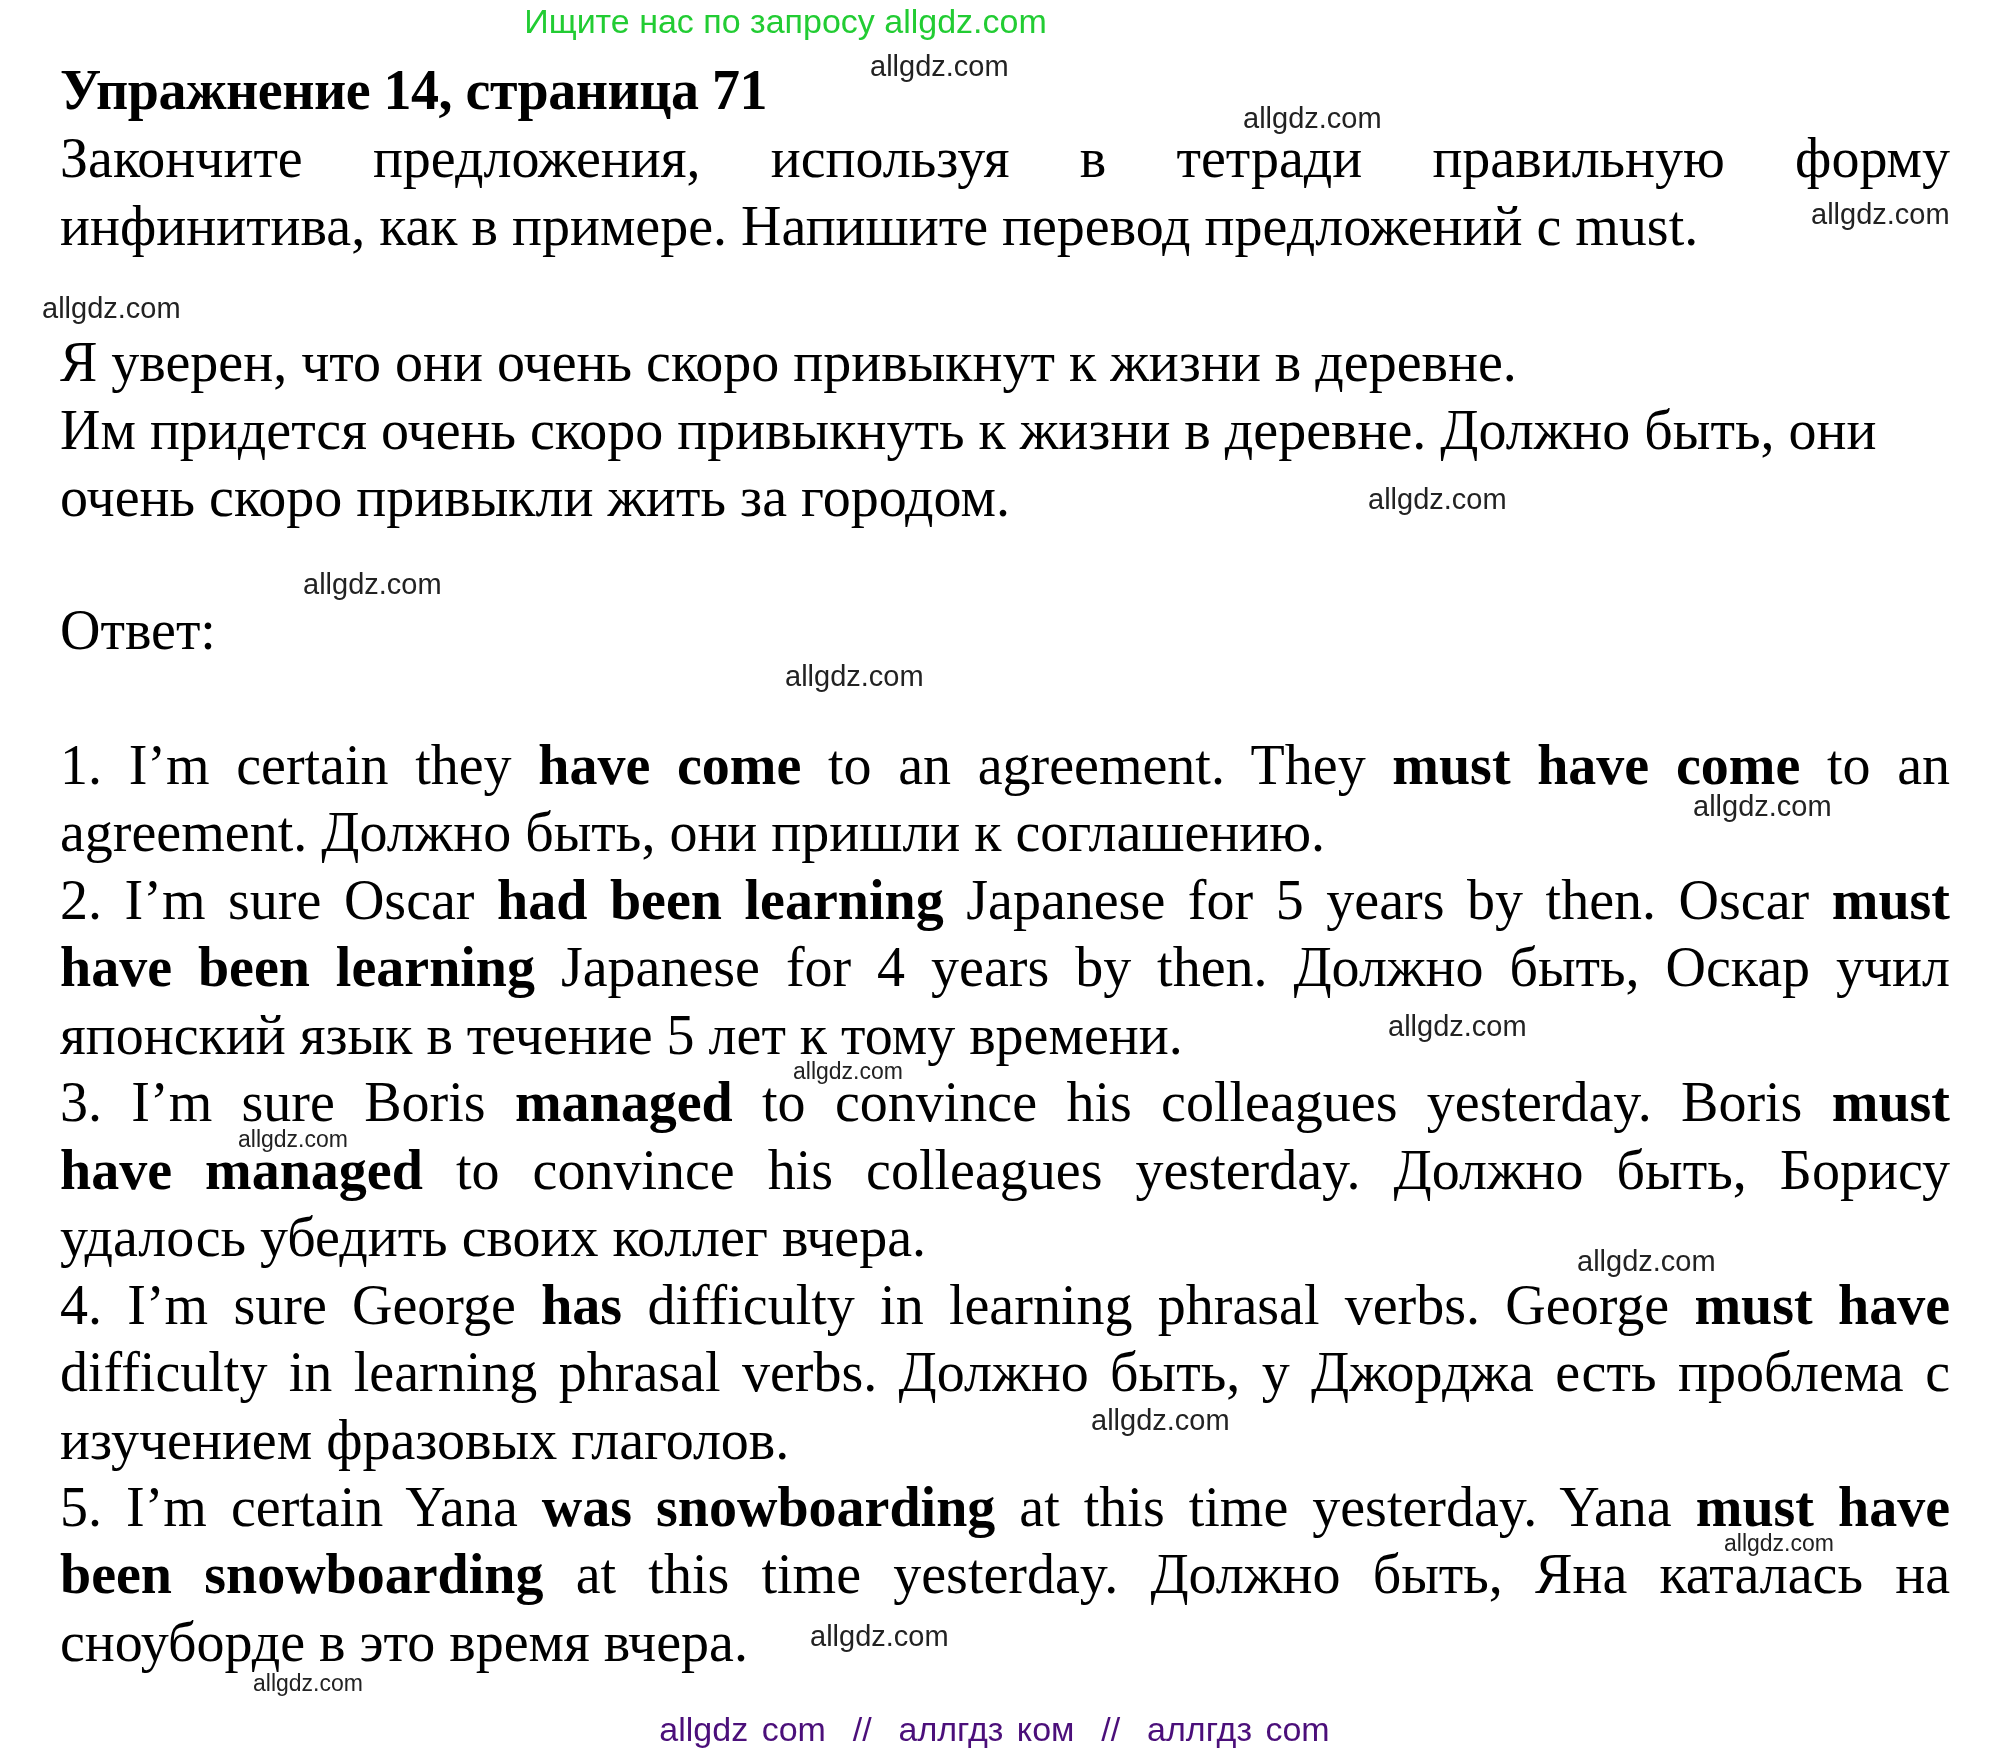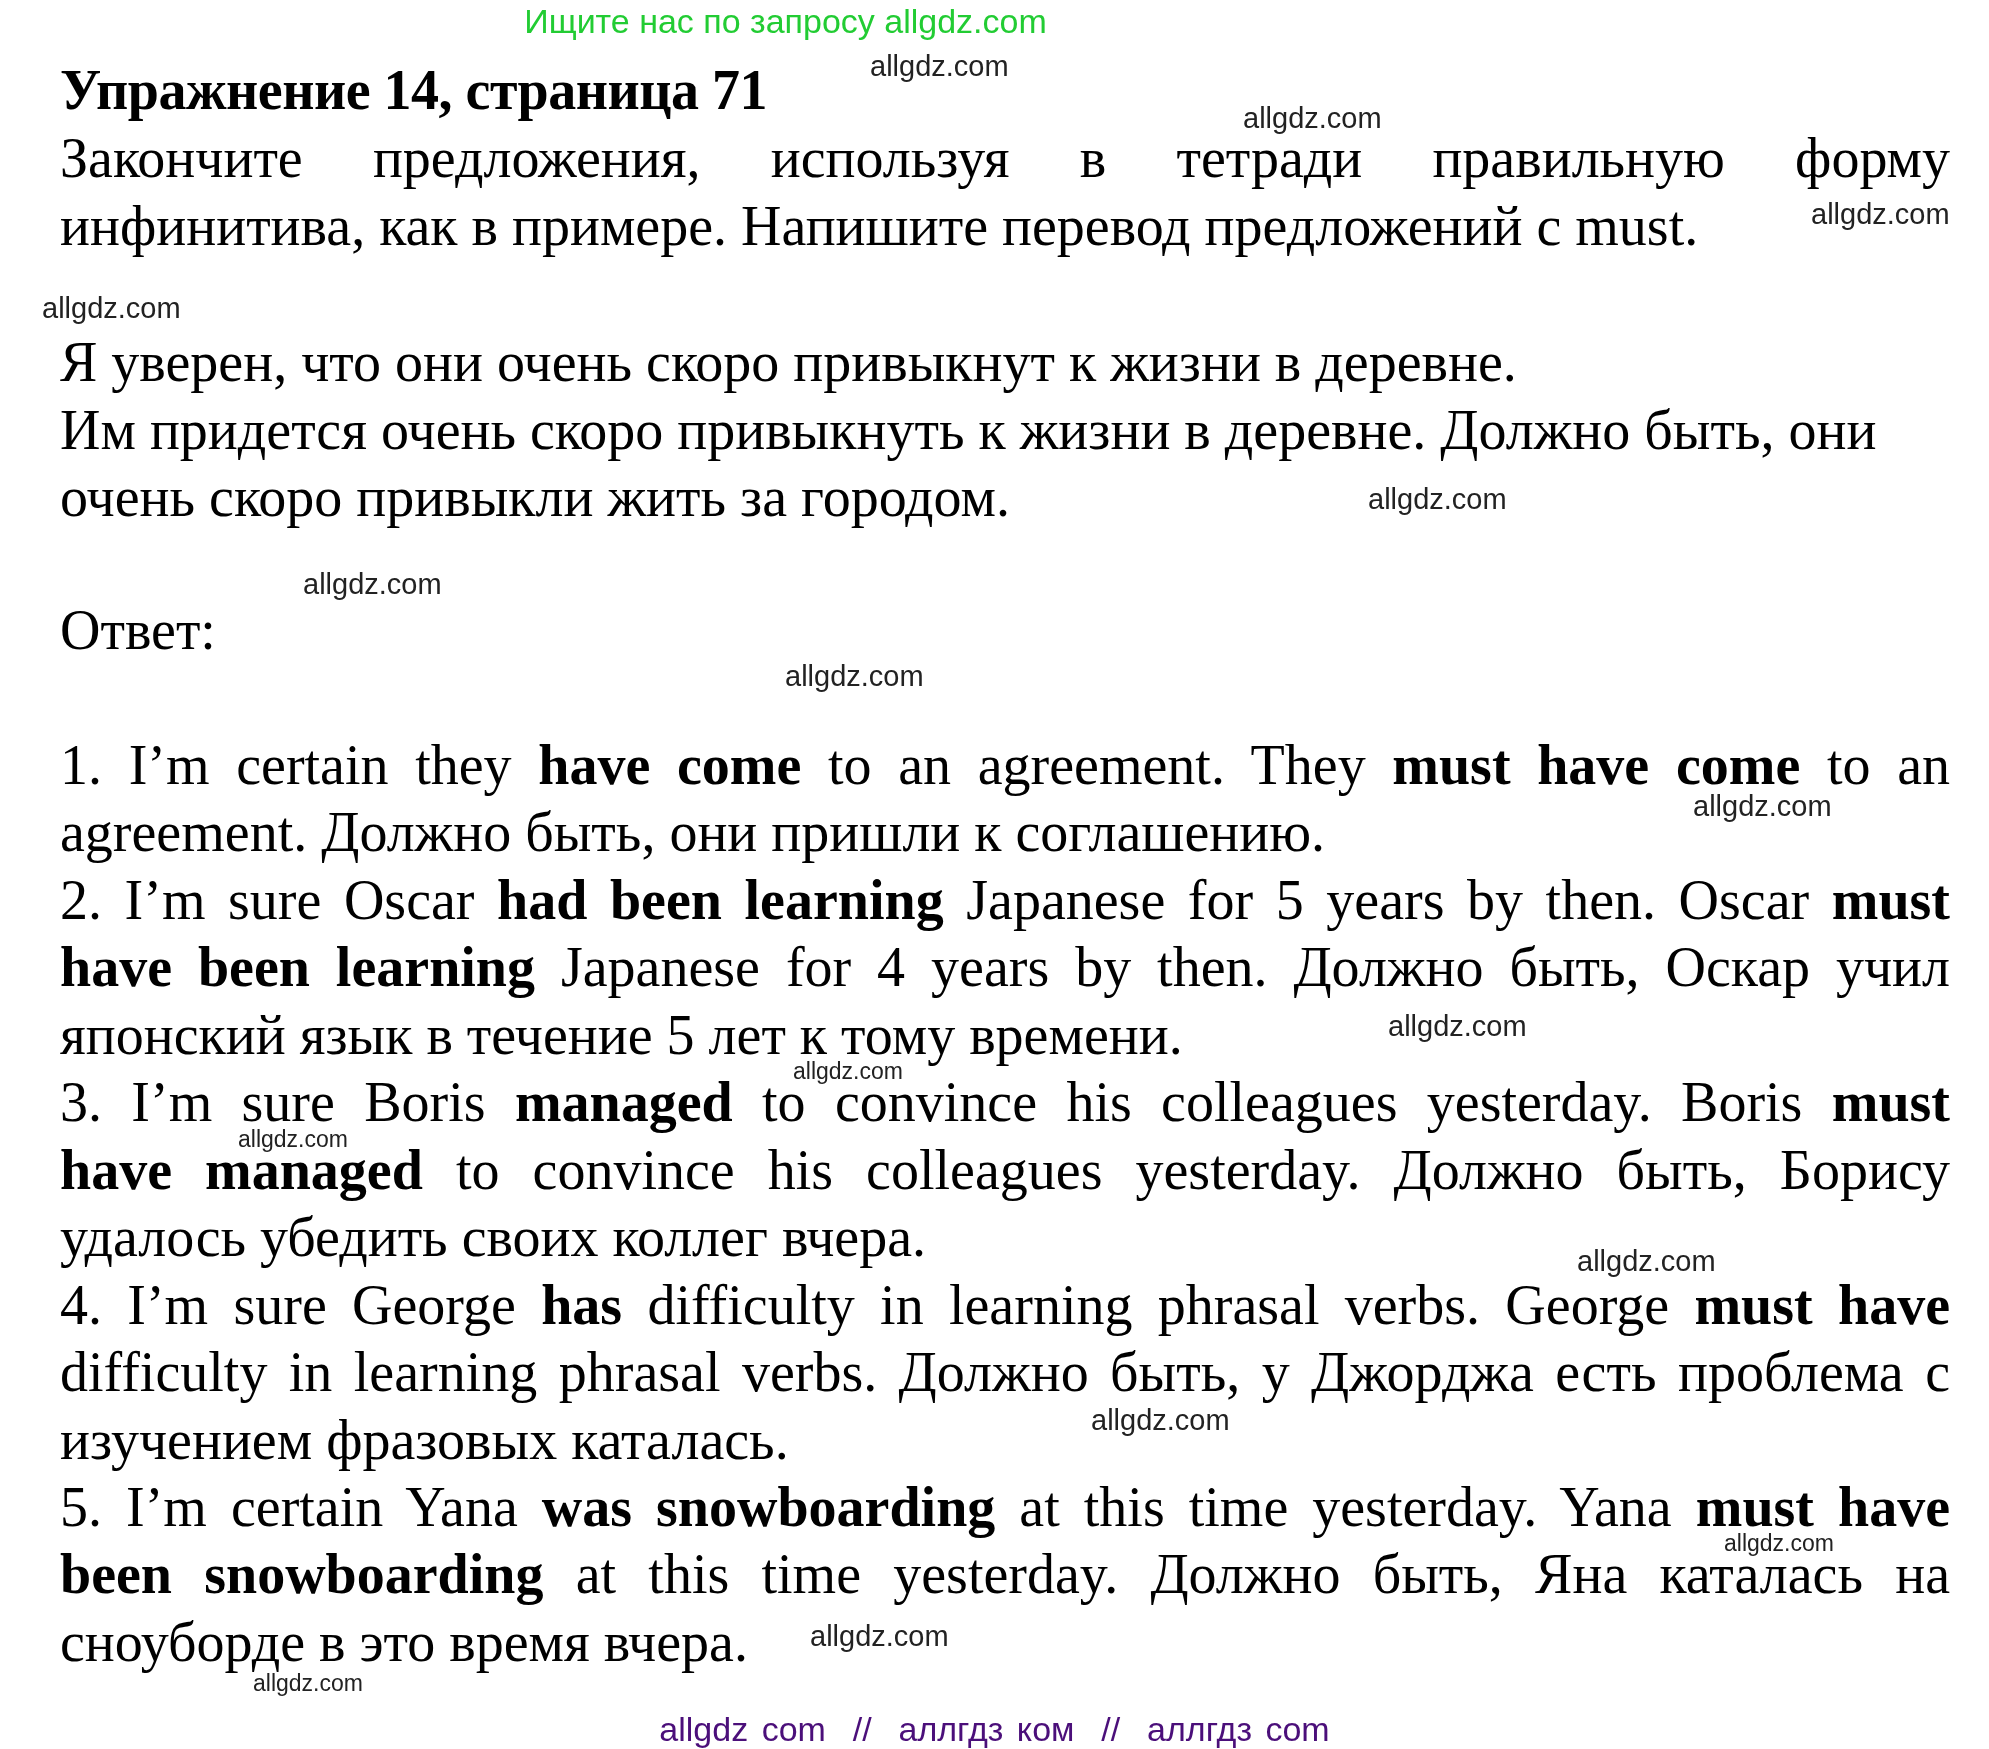--- a/index.html
+++ b/index.html
@@ -39,21 +39,21 @@
 <div class="line just" style="top:868px"><span>2. I’m sure Oscar </span><b>had been learning</b><span> Japanese for 5 years by then. Oscar </span><b>must</b></div>
 <div class="line just" style="top:935px"><b>have been learning</b><span> Japanese for 4 years by then. Должно быть, Оскар учил</span></div>
 <div class="line" style="top:1003px">японский язык в течение 5 лет к тому времени.</div>
 
 <div class="line just" style="top:1070px"><span>3. I’m sure Boris </span><b>managed</b><span> to convince his colleagues yesterday. Boris </span><b>must</b></div>
 <div class="line just" style="top:1138px"><b>have managed</b><span> to convince his colleagues yesterday. Должно быть, Борису</span></div>
 <div class="line" style="top:1205px">удалось убедить своих коллег вчера.</div>
 
 <div class="line just" style="top:1273px"><span>4. I’m sure George </span><b>has</b><span> difficulty in learning phrasal verbs. George </span><b>must have</b></div>
 <div class="line just" style="top:1340px">difficulty in learning phrasal verbs. Должно быть, у Джорджа есть проблема с</div>
-<div class="line" style="top:1408px">изучением фразовых каталась.</div>
+<div class="line" style="top:1408px">изучением фразовых глаголов.</div>
 
 <div class="line just" style="top:1475px"><span>5. I’m certain Yana </span><b>was snowboarding</b><span> at this time yesterday. Yana </span><b>must have</b></div>
 <div class="line just" style="top:1542px"><b>been snowboarding</b><span> at this time yesterday. Должно быть, Яна каталась на</span></div>
 <div class="line" style="top:1610px">сноуборде в это время вчера.</div>
 
 <div class="wm" style="left:870px;top:50px">allgdz.com</div>
 <div class="wm" style="left:1243px;top:102px">allgdz.com</div>
 <div class="wm" style="left:1811px;top:198px">allgdz.com</div>
 <div class="wm" style="left:42px;top:292px">allgdz.com</div>
 <div class="wm" style="left:1368px;top:483px">allgdz.com</div>

